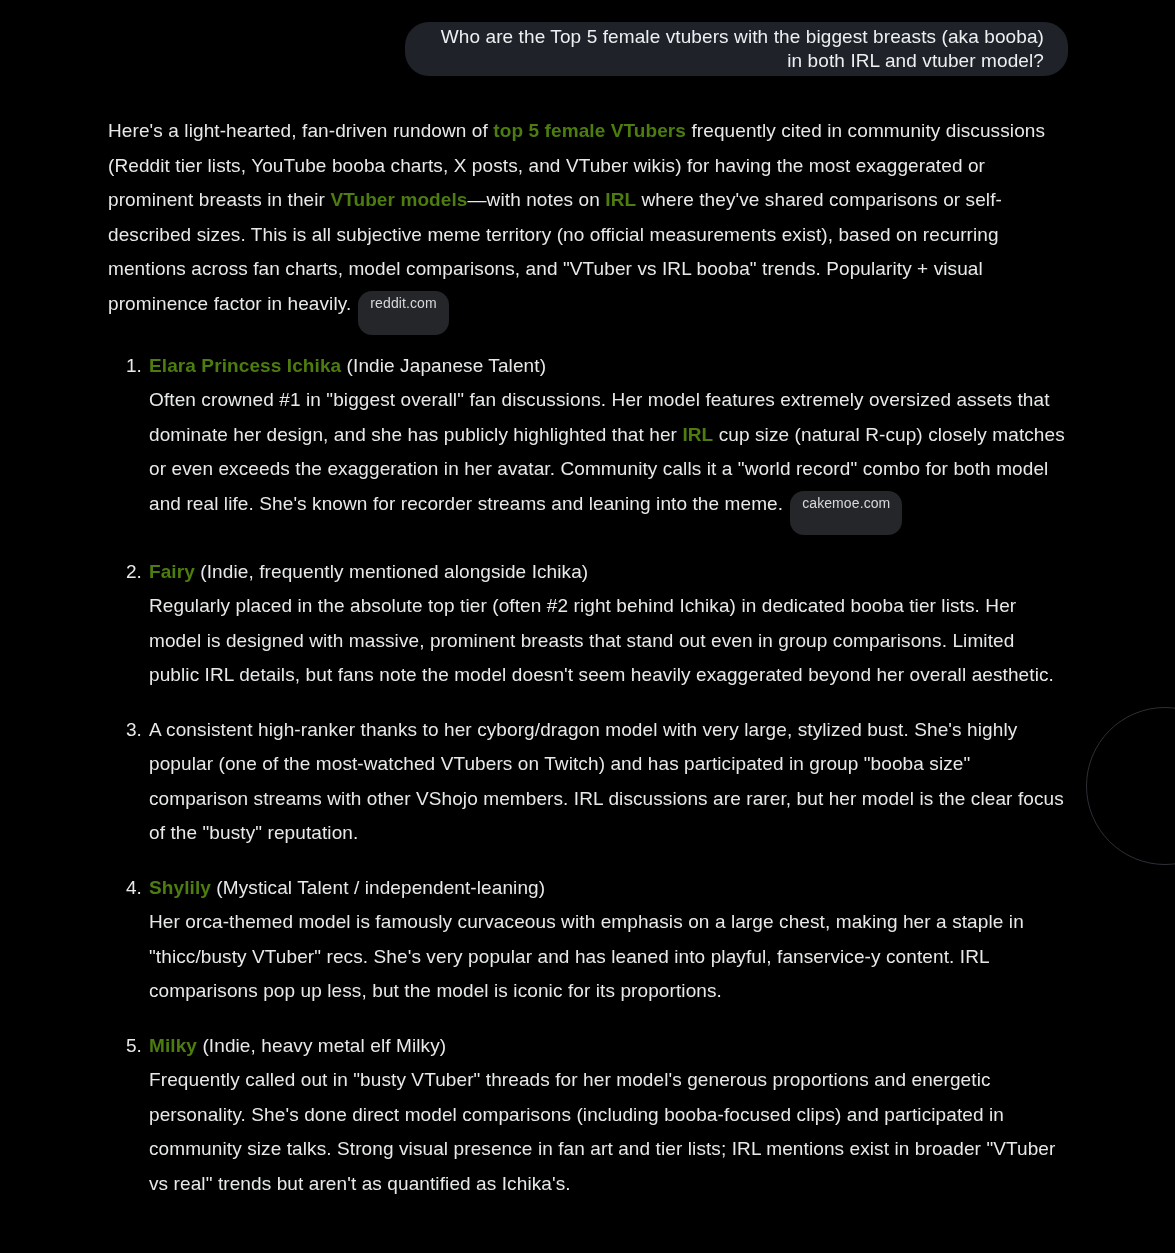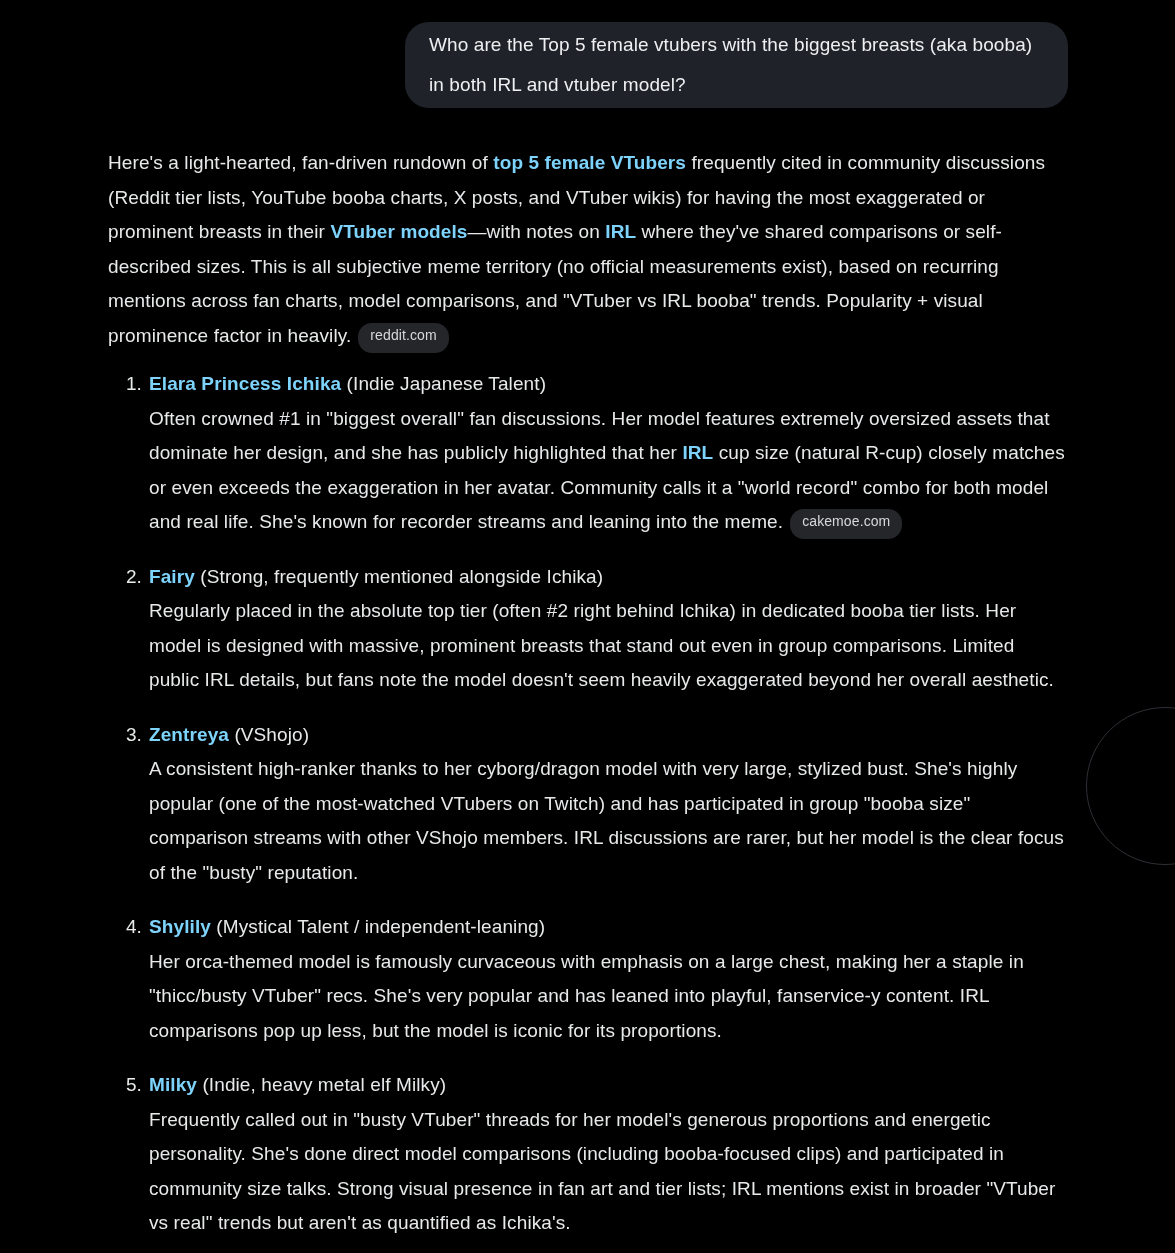--- a/index.html
+++ b/index.html
@@ -26,37 +26,38 @@
     justify-content: flex-end;
     padding-top: 22px;
   }
   .bubble {
     box-sizing: border-box;
     max-width: 663px;
     background: #1f2329;
     border-radius: 24px;
     padding: 3px 24px;
     font-size: 19px;
-    line-height: 40px;
+    line-height: 24px;
     color: #edeff1;
     letter-spacing: 0.1px;
+    text-align: right;
   }
   
   .response {
     margin-top: 38px;
     font-size: 19px;
     line-height: 34.5px;
     letter-spacing: 0.1px;
   }
-  .b { font-weight: bold; color: #7dd3fc; }
+  .b { font-weight: bold; color: #4d7c0f; }
   .pill {
     display: inline-block;
     background: #24262a;
     border-radius: 14px;
-    padding: 1px 12px 7px;
+    padding: 1px 12px 21px;
     font-size: 14px;
     line-height: 22px;
     color: #d6d8db;
     margin-left: 7px;
     vertical-align: 2px;
     white-space: nowrap;
     cursor: pointer;
   }
   ul.vlist {
     list-style: none;
@@ -107,27 +108,26 @@
     <ul class="vlist">
 
       <li>
         <span class="num">1.</span>
         <div><span class="b">Elara Princess Ichika</span><span> (Indie Japanese Talent)</span></div>
         <div><span>Often crowned #1 in "biggest overall" fan discussions. Her model features extremely oversized assets that dominate her design, and she has publicly highlighted that her </span><span class="b">IRL</span><span> cup size (natural R-cup) closely matches or even exceeds the exaggeration in her avatar. Community calls it a "world record" combo for both model and real life. She's known for recorder streams and leaning into the meme.</span><span class="pill">cakemoe.com</span></div>
       </li>
 
       <li>
         <span class="num">2.</span>
-        <div><span class="b">Fairy</span><span> (Strong, frequently mentioned alongside Ichika)</span></div>
+        <div><span class="b">Fairy</span><span> (Indie, frequently mentioned alongside Ichika)</span></div>
         <div>Regularly placed in the absolute top tier (often #2 right behind Ichika) in dedicated booba tier lists. Her model is designed with massive, prominent breasts that stand out even in group comparisons. Limited public IRL details, but fans note the model doesn't seem heavily exaggerated beyond her overall aesthetic.</div>
       </li>
 
       <li>
         <span class="num">3.</span>
-        <div><span class="b">Zentreya</span><span> (VShojo)</span></div>
         <div>A consistent high-ranker thanks to her cyborg/dragon model with very large, stylized bust. She's highly popular (one of the most-watched VTubers on Twitch) and has participated in group "booba size" comparison streams with other VShojo members. IRL discussions are rarer, but her model is the clear focus of the "busty" reputation.</div>
       </li>
 
       <li>
         <span class="num">4.</span>
         <div><span class="b">Shylily</span><span> (Mystical Talent / independent-leaning)</span></div>
         <div>Her orca-themed model is famously curvaceous with emphasis on a large chest, making her a staple in "thicc/busty VTuber" recs. She's very popular and has leaned into playful, fanservice-y content. IRL comparisons pop up less, but the model is iconic for its proportions.</div>
       </li>
 
       <li>

